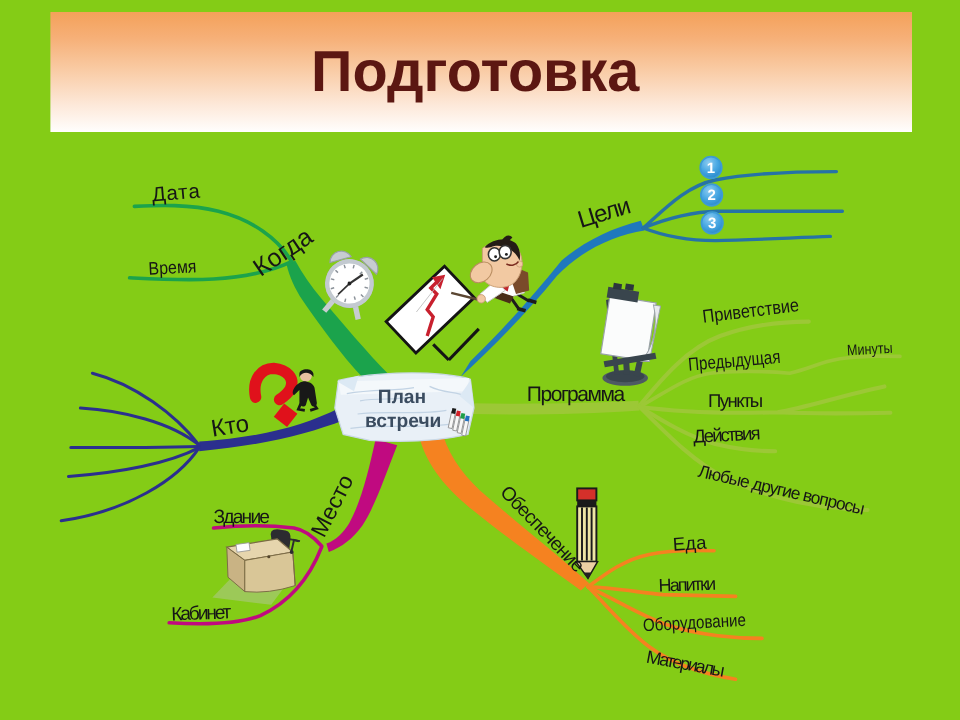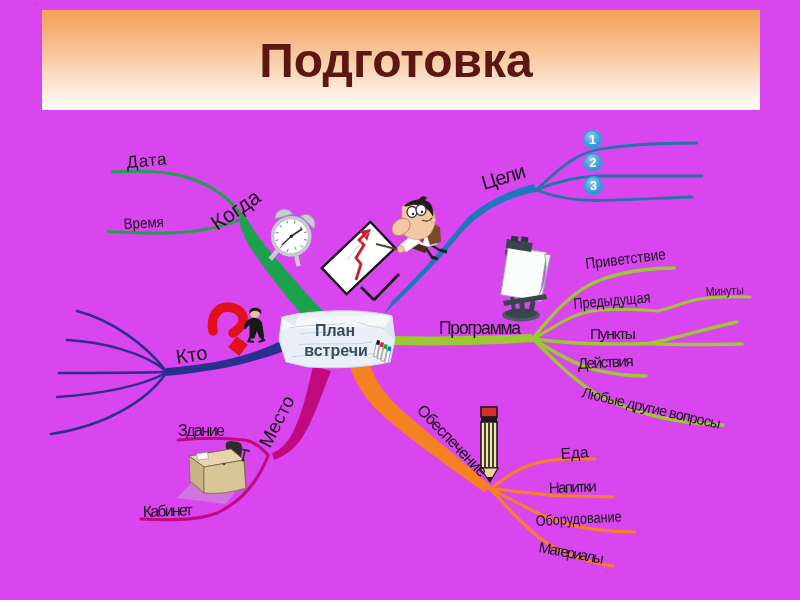--- a/index.html
+++ b/index.html
@@ -1,16 +1,16 @@
 <!DOCTYPE html>
 <html><head>
 <meta charset="utf-8">
 <style>
 html,body{margin:0;padding:0}
-.page{position:relative;width:800px;height:600px;background:#d946ef;font-family:"Liberation Sans",sans-serif;overflow:hidden}
+.page{position:relative;width:800px;height:600px;background:#84cc16;font-family:"Liberation Sans",sans-serif;overflow:hidden}
 .hdr{position:absolute;left:42px;top:10px;width:718px;height:100px;
 background:linear-gradient(180deg,#f4a15a 0%,#f6b078 22%,#f9cba4 48%,#fde9da 78%,#fffefd 100%)}
 .title{position:absolute;left:37px;top:33px;width:718px;text-align:center;
 font-size:48px;font-weight:bold;color:#5c1712}
 </style>
 </head>
 <body>
 <div class="page">
 <div class="hdr"></div>
 <div class="title">Подготовка</div>

